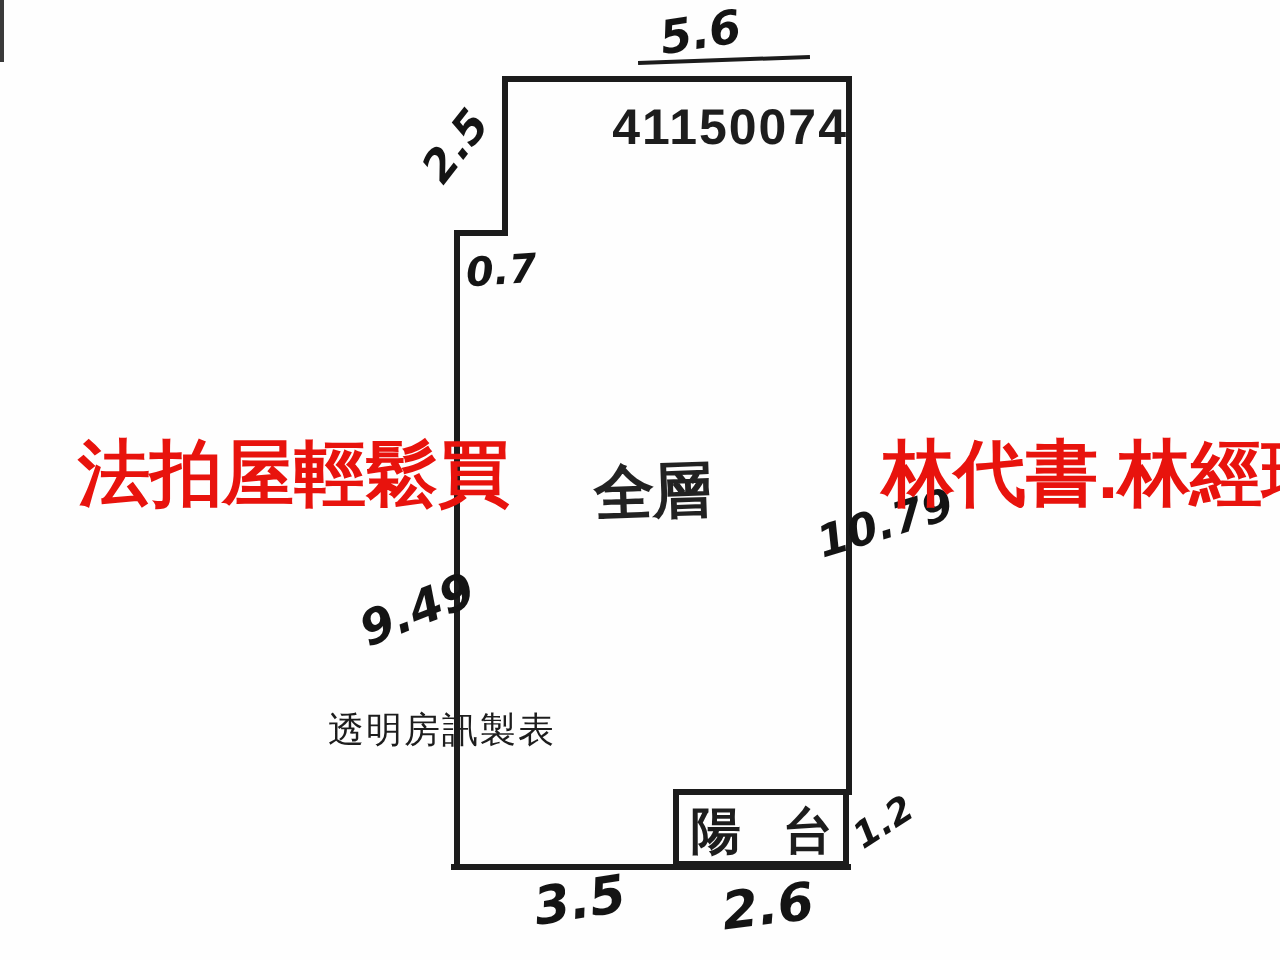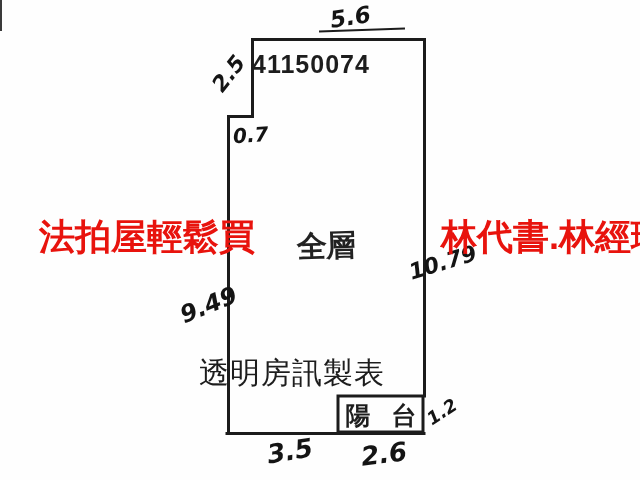--- a/index.html
+++ b/index.html
@@ -2,23 +2,23 @@
 <html><head>
 <meta charset="utf-8">
 <style>
   html,body{margin:0;padding:0;background:#ffffff;}
   .canvas{
     position:relative;width:640px;height:480px;background:#fefefe;
     overflow:hidden;font-family:"Liberation Sans",sans-serif;
   }
   .walls{position:absolute;left:0;top:0;z-index:1;}
   .printed{position:absolute;color:#1d1d1d;z-index:2;}
-  .case-block{left:252px;top:50px;width:172px;text-align:left;line-height:29px;
+  .case-block{left:252px;top:50px;width:172px;text-align:right;line-height:29px;
     font-size:25px;font-weight:600;letter-spacing:1px;}
-  .maker{left:164px;top:353px;font-size:30px;font-weight:500;letter-spacing:1px;margin-left:35px;}
+  .maker{left:164px;top:353px;font-size:18px;font-weight:500;letter-spacing:1px;}
   .balcony-label{left:340px;top:399px;width:82px;text-align:center;font-size:25px;
     font-weight:600;word-spacing:14px;}
   .dim{
     position:absolute;z-index:3;color:#141414;
     font-family:"DejaVu Sans",sans-serif;font-style:italic;font-weight:600;
     white-space:nowrap;
   }
   .dim-top{left:330px;top:4px;font-size:23px;transform:rotate(-9deg);}
   .dim-underline{position:absolute;left:319px;top:29px;width:86px;height:2px;
     background:#1c1c1c;transform:rotate(-2deg);z-index:3;}

